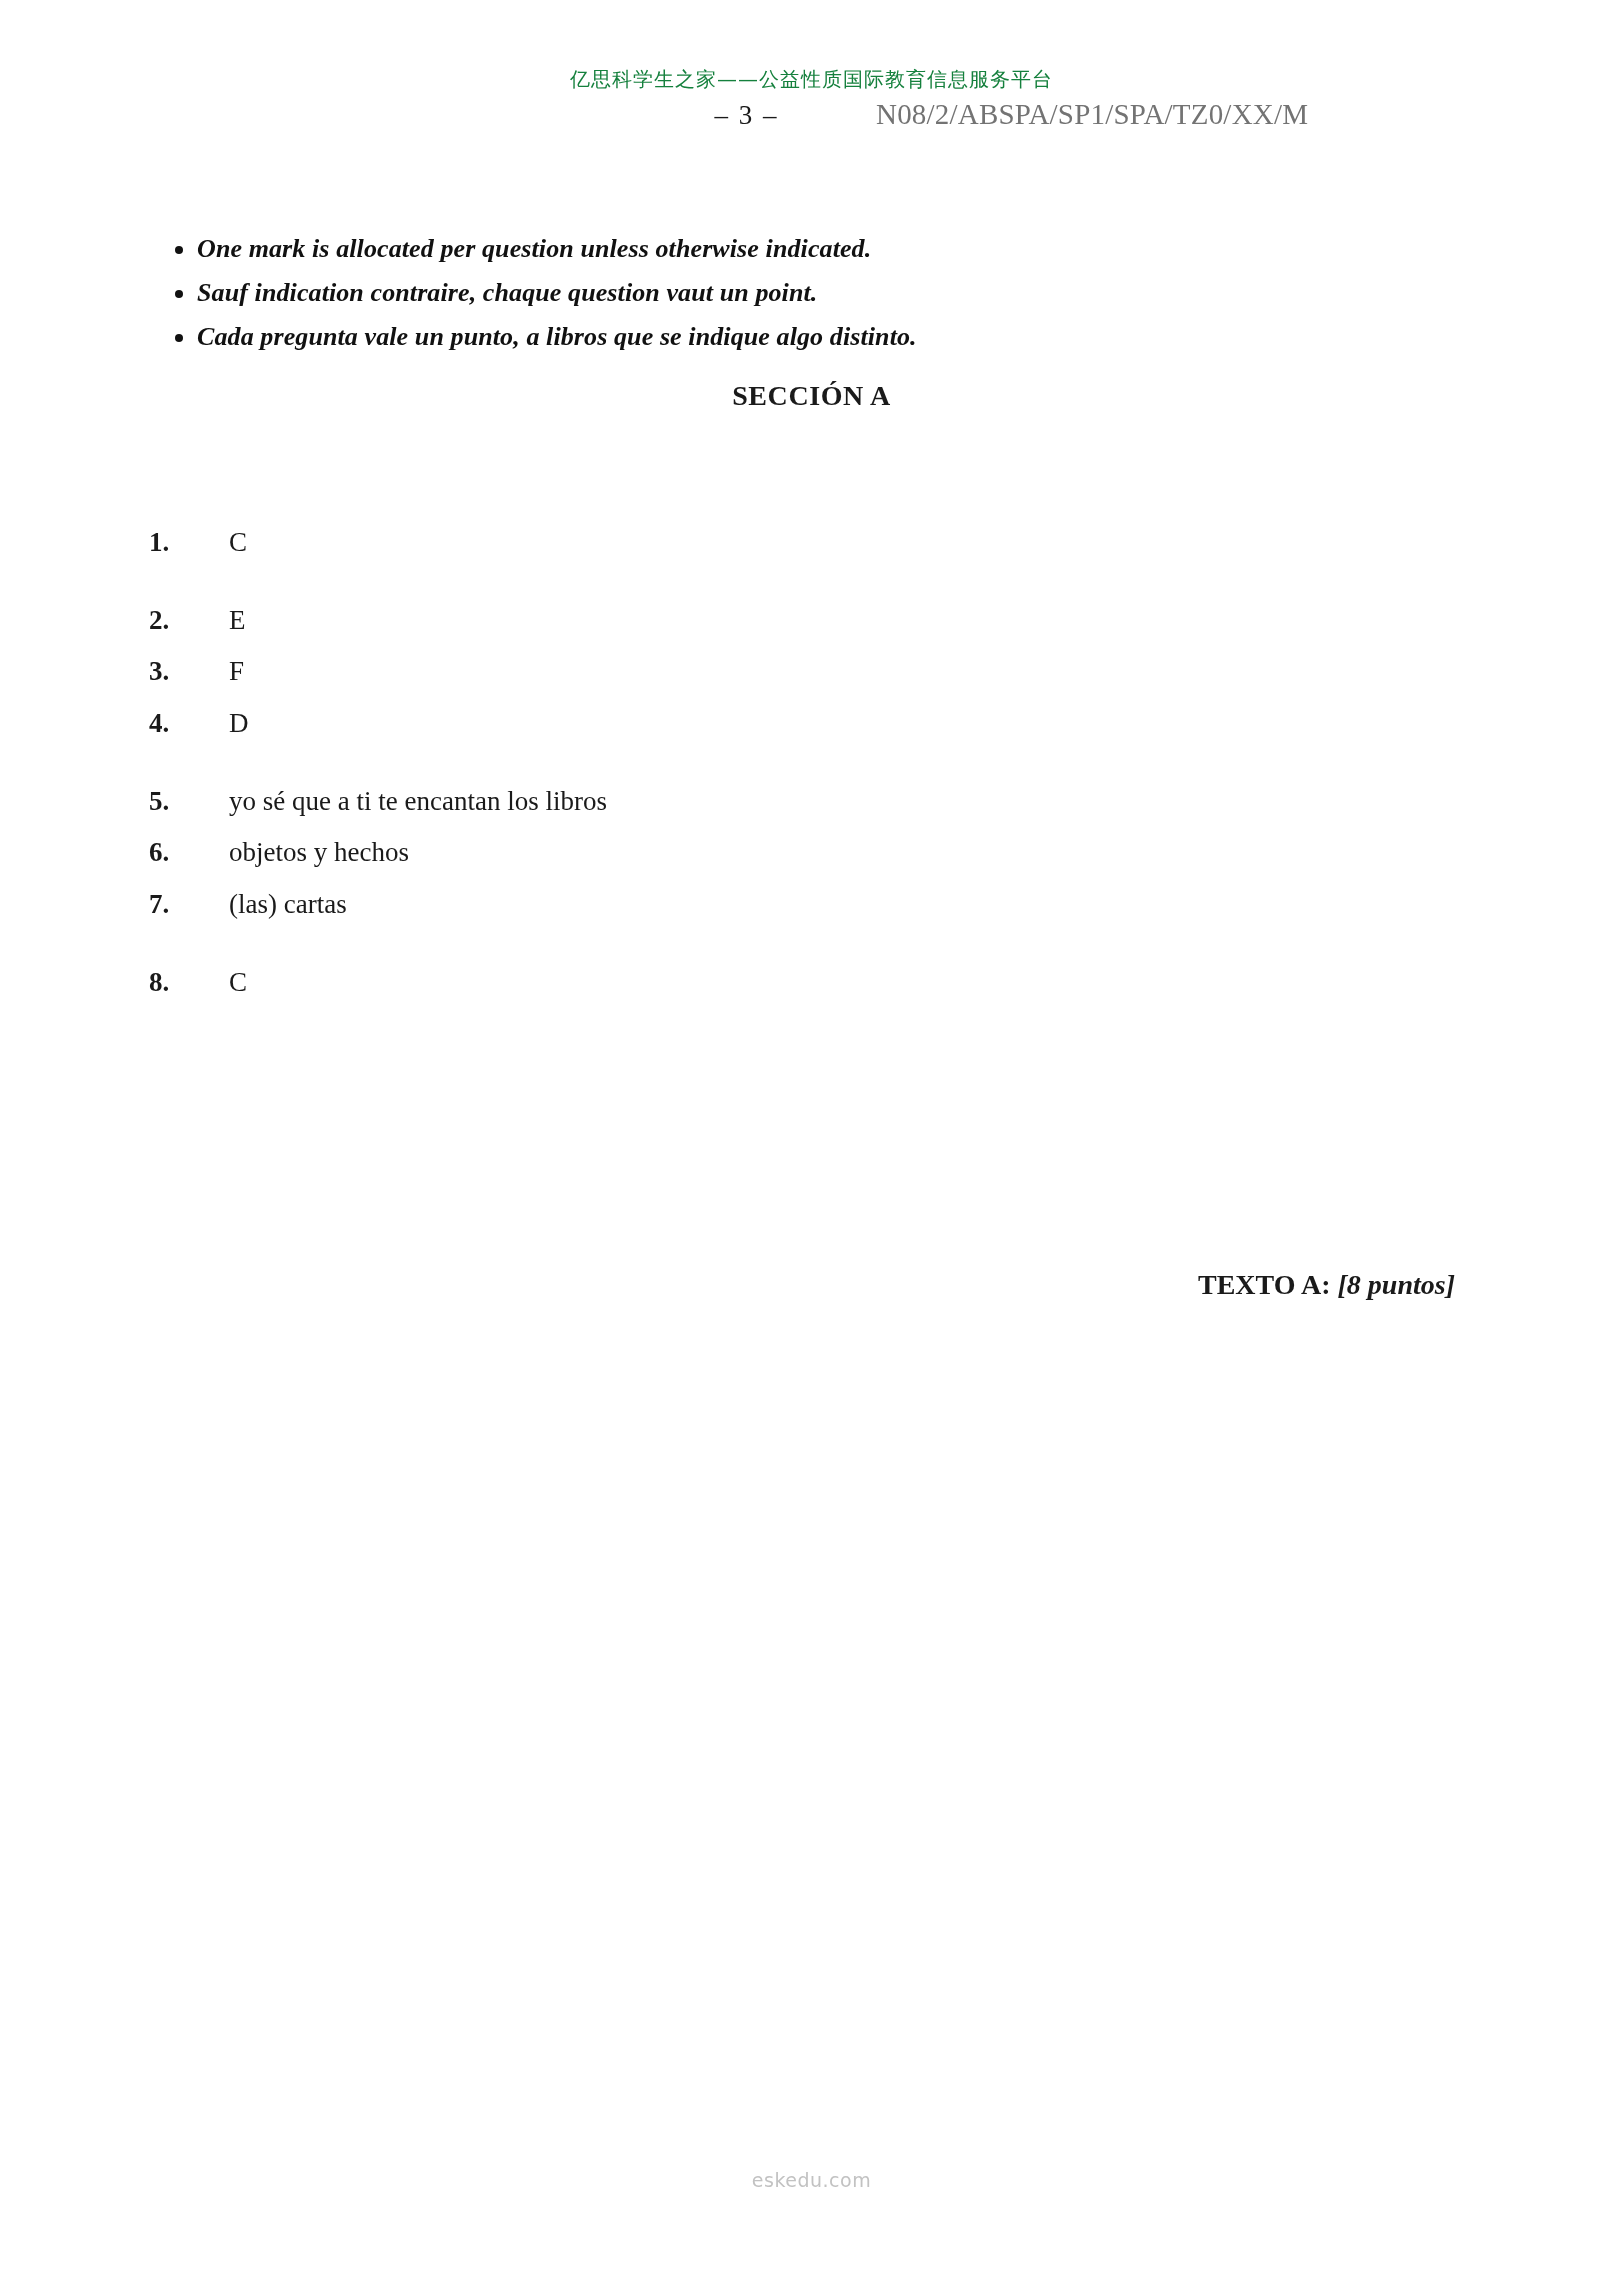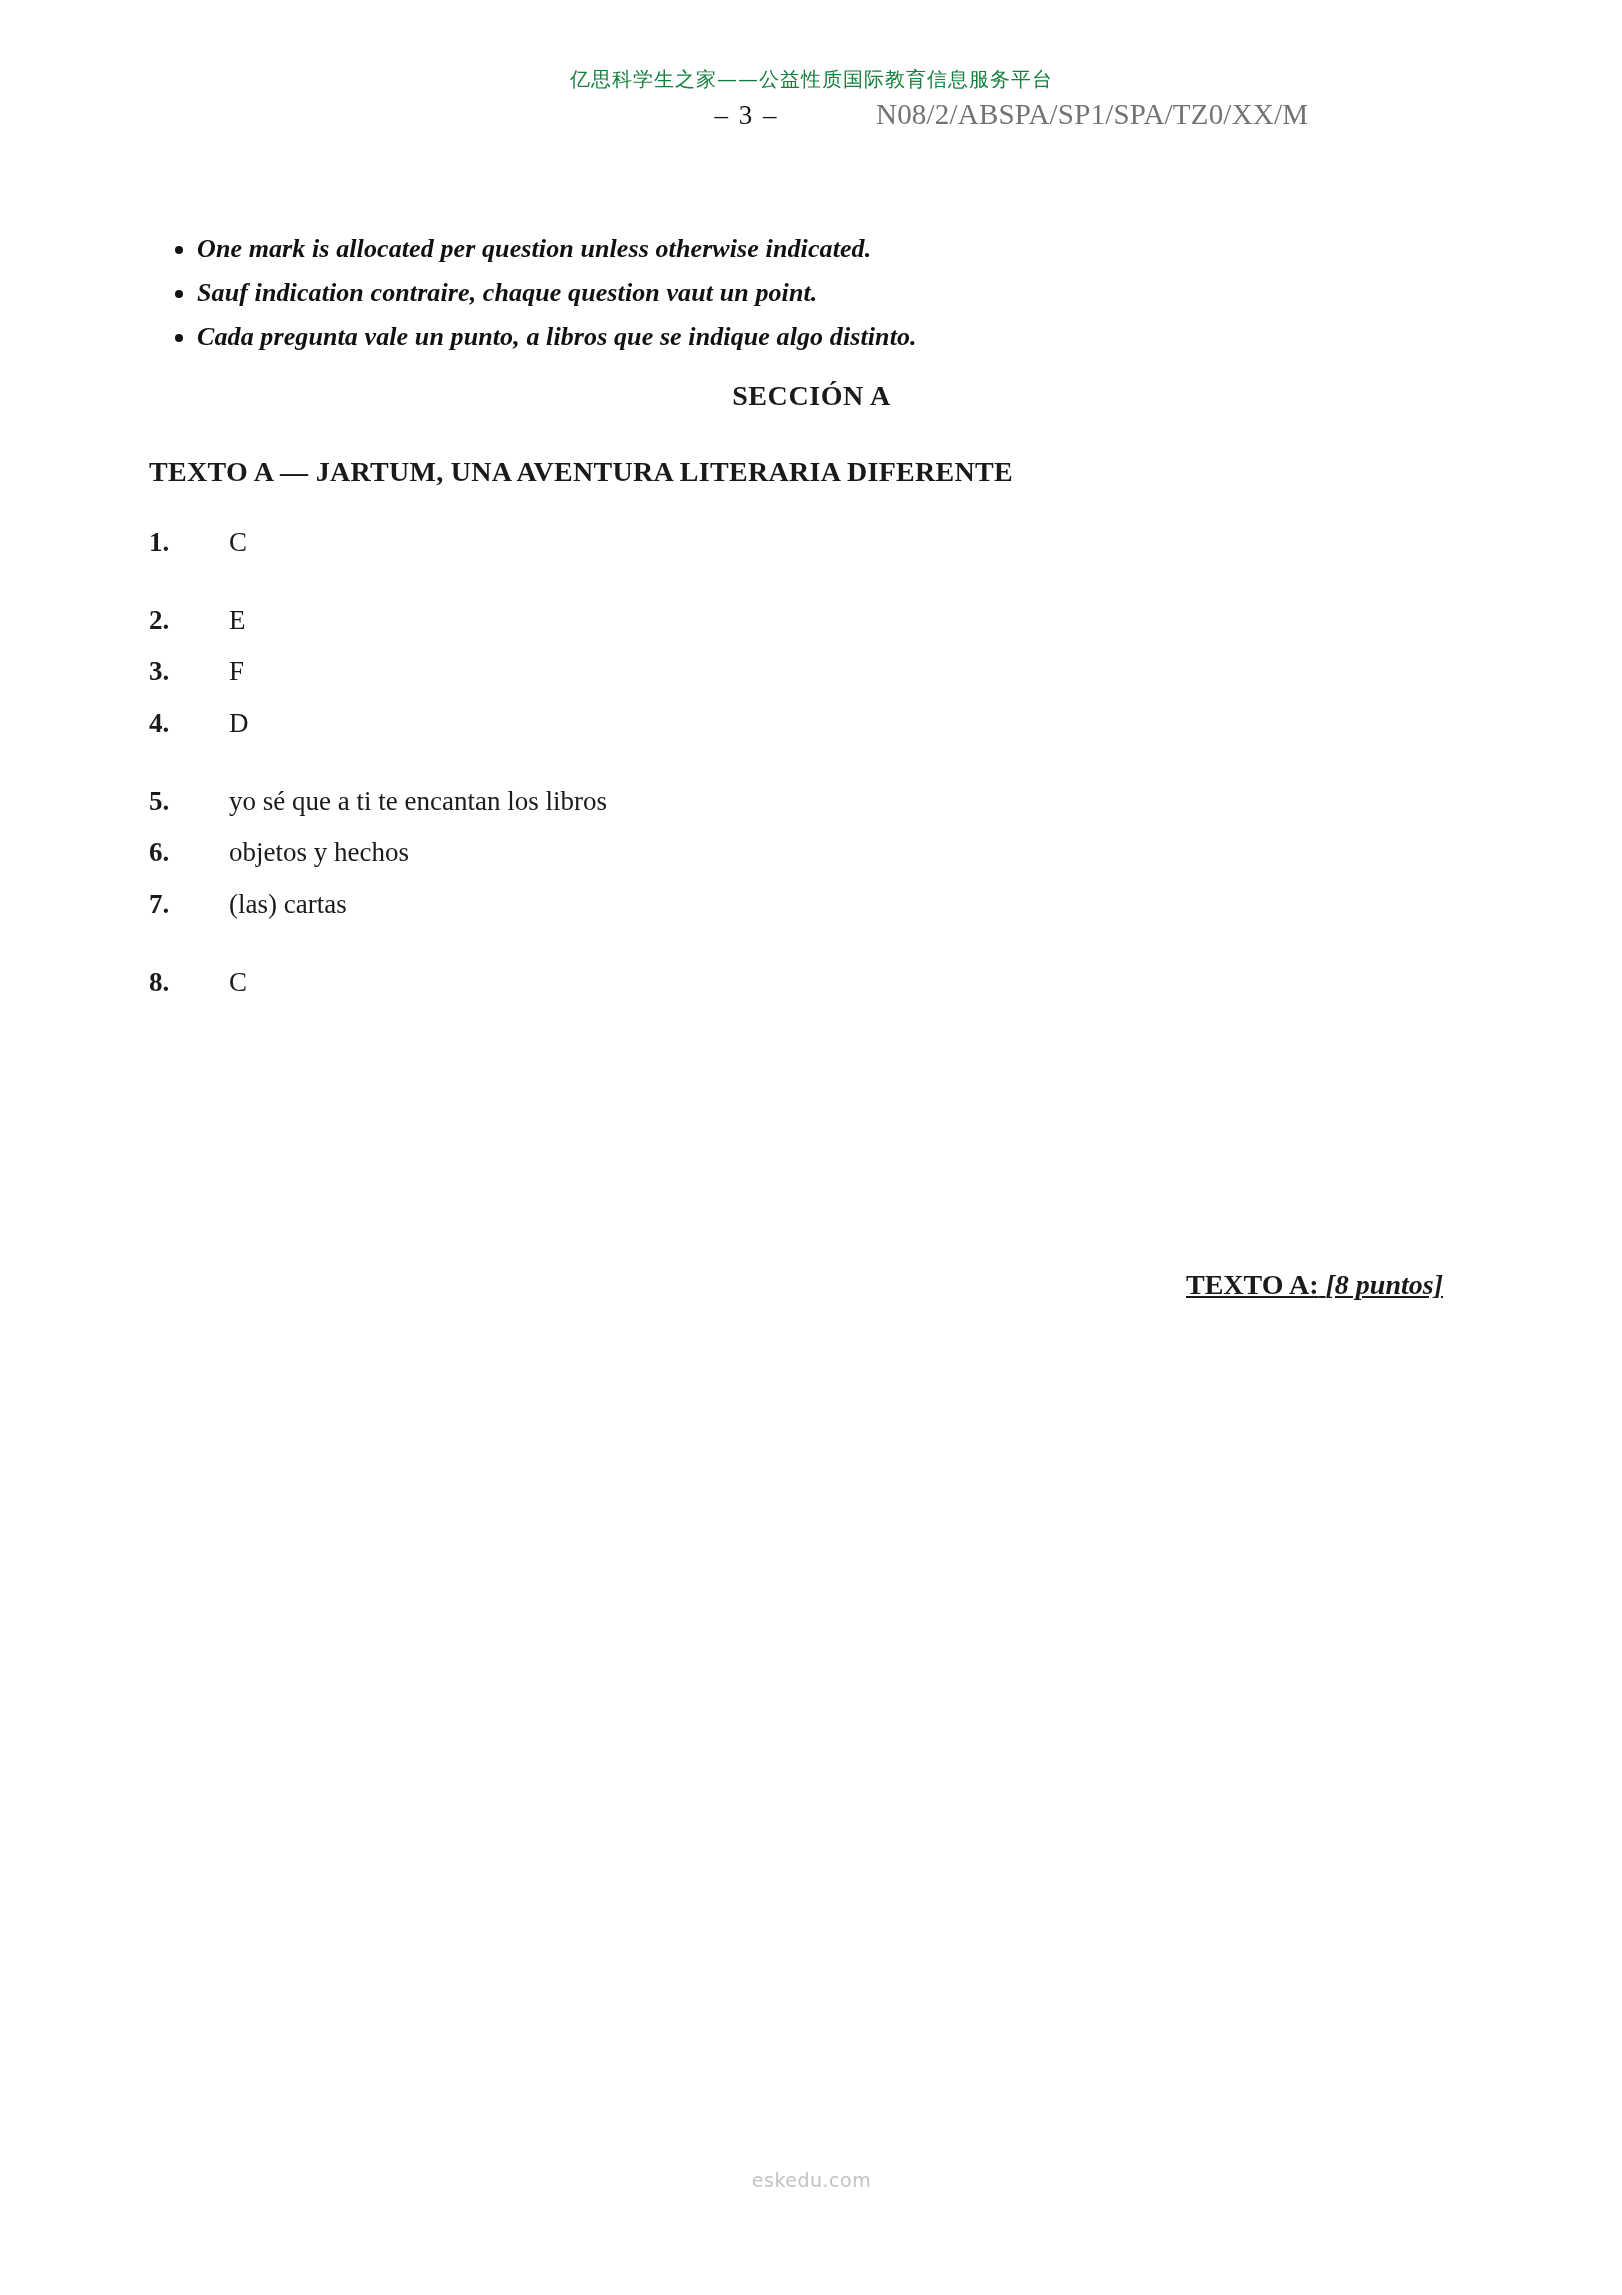--- a/index.html
+++ b/index.html
@@ -127,26 +127,25 @@
     position: absolute;
     left: 80px;
     font-size: 27px;
     font-weight: normal;
     white-space: nowrap;
   }
 
   
   .texto-marks {
     position: absolute;
-    right: 180px;
+    right: 168px;
     top: 1269px;
     font-size: 28px;
     font-weight: bold;
     white-space: nowrap;
-    text-decoration: underline;
   }
   .texto-marks .bracket {
     font-style: italic;
     font-weight: bold;
   }
 
   .watermark-bottom {
     position: absolute;
     left: 0;
     top: 2169px;
@@ -171,21 +170,20 @@
 
   <div class="instructions">
     <ul class="bullets">
       <li>One mark is allocated per question unless otherwise indicated.</li>
       <li>Sauf indication contraire, chaque question vaut un point.</li>
       <li>Cada pregunta vale un punto, a libros que se indique algo distinto.</li>
     </ul>
   </div>
 
   <div class="section-title">SECCIÓN A</div>
-  <div class="texto-title">TEXTO A — JARTUM, UNA AVENTURA LITERARIA DIFERENTE</div>
 
   <div class="answers">
     <div class="answer-row" style="top:0px">
       <span class="answer-num">1.</span>
       <span class="answer-text">C</span>
     </div>
     <div class="answer-row" style="top:78px">
       <span class="answer-num">2.</span>
       <span class="answer-text">E</span>
     </div>

